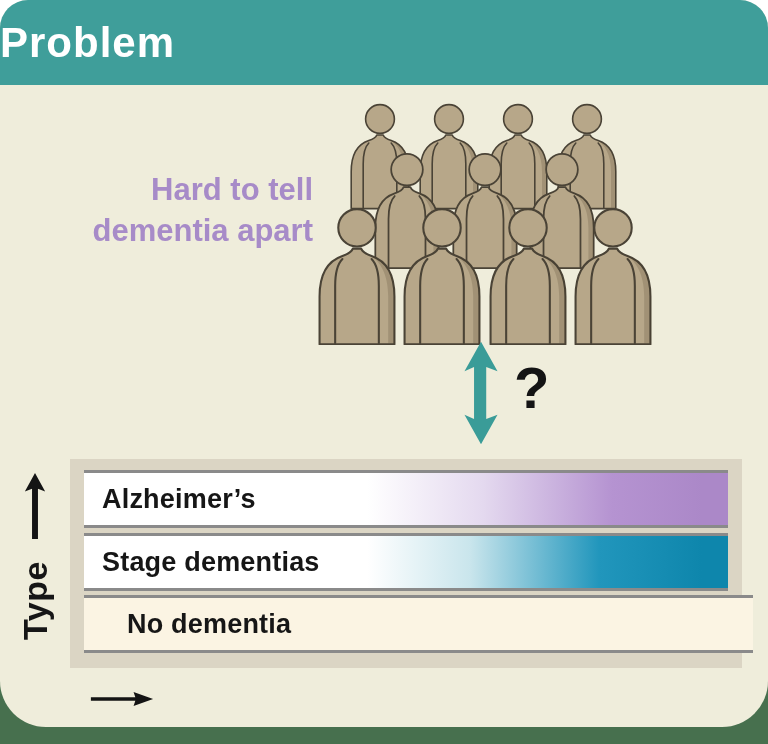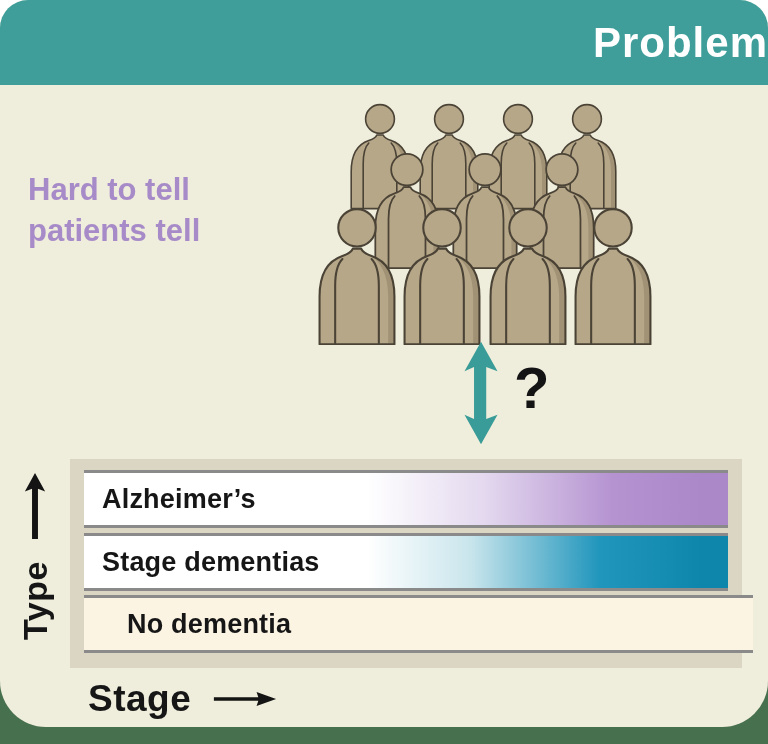--- a/index.html
+++ b/index.html
@@ -27,28 +27,28 @@
   }
   .card{
     position:absolute;left:0;top:0;width:768px;height:727px;
     background:var(--cream);
     border-radius:28px 28px 46px 46px;
     overflow:hidden;
   }
   .header{
     position:absolute;top:0;left:0;right:0;height:85px;
     background:var(--teal);
-    display:flex;align-items:center;justify-content:flex-end;
+    display:flex;align-items:center;justify-content:flex-start;
   }
   .header-title{
     color:#ffffff;font-size:42px;font-weight:700;letter-spacing:1px;
   }
   .tagline{
     position:absolute;left:28px;top:170px;width:285px;
-    text-align:left;font-size:31px;font-weight:700;
+    text-align:right;font-size:31px;font-weight:700;
     color:var(--purple);line-height:1.32;
   }
   .crowd{position:absolute;left:300px;top:95px;width:380px;height:250px;}
   .updown-arrow{position:absolute;left:461px;top:334px;width:40px;height:118px;}
   .question-mark{
     position:absolute;left:514px;top:360px;
     font-size:58px;line-height:56px;font-weight:700;color:#141414;
   }
   .chart-panel{
     position:absolute;left:70px;top:459px;width:672px;height:209px;
@@ -109,21 +109,21 @@
 <div class="green-footer"></div>
 
 <div class="card">
 
   <div class="header">
     <span class="header-title">Problem</span>
   </div>
 
   <div class="tagline">
     <span>Hard to tell</span><br>
-    <span>patients tell</span>
+    <span>dementia apart</span>
   </div>
 
   <svg class="crowd" viewBox="0 0 380 250">
 
     <use href="#person" x="40" y="8" width="80" height="105.6"></use>
     <use href="#person" x="109" y="8" width="80" height="105.6"></use>
     <use href="#person" x="178" y="8" width="80" height="105.6"></use>
     <use href="#person" x="247" y="8" width="80" height="105.6"></use>
 
     <use href="#person" x="63" y="57" width="88" height="116.2"></use>
@@ -153,19 +153,18 @@
       <span class="bar-label">No dementia</span>
     </div>
   </div>
 
   <svg class="type-arrow" viewBox="0 0 26 78">
     <path d="M13,0 L25,22 L16.5,18.5 L16.5,78 L9.5,78 L9.5,18.5 L1,22 Z" fill="#141414"></path>
   </svg>
   <div class="type-label">Type</div>
 
   <div class="stage-axis">
-    <span class="stage-label">Stage</span>
     <svg class="stage-arrow" viewBox="0 0 70 18">
       <path d="M0,7 L50,7 L48,1 L70,9 L48,17 L50,11 L0,11 Z" fill="#141414"></path>
     </svg>
   </div>
 
 </div>
 
 </body></html>

